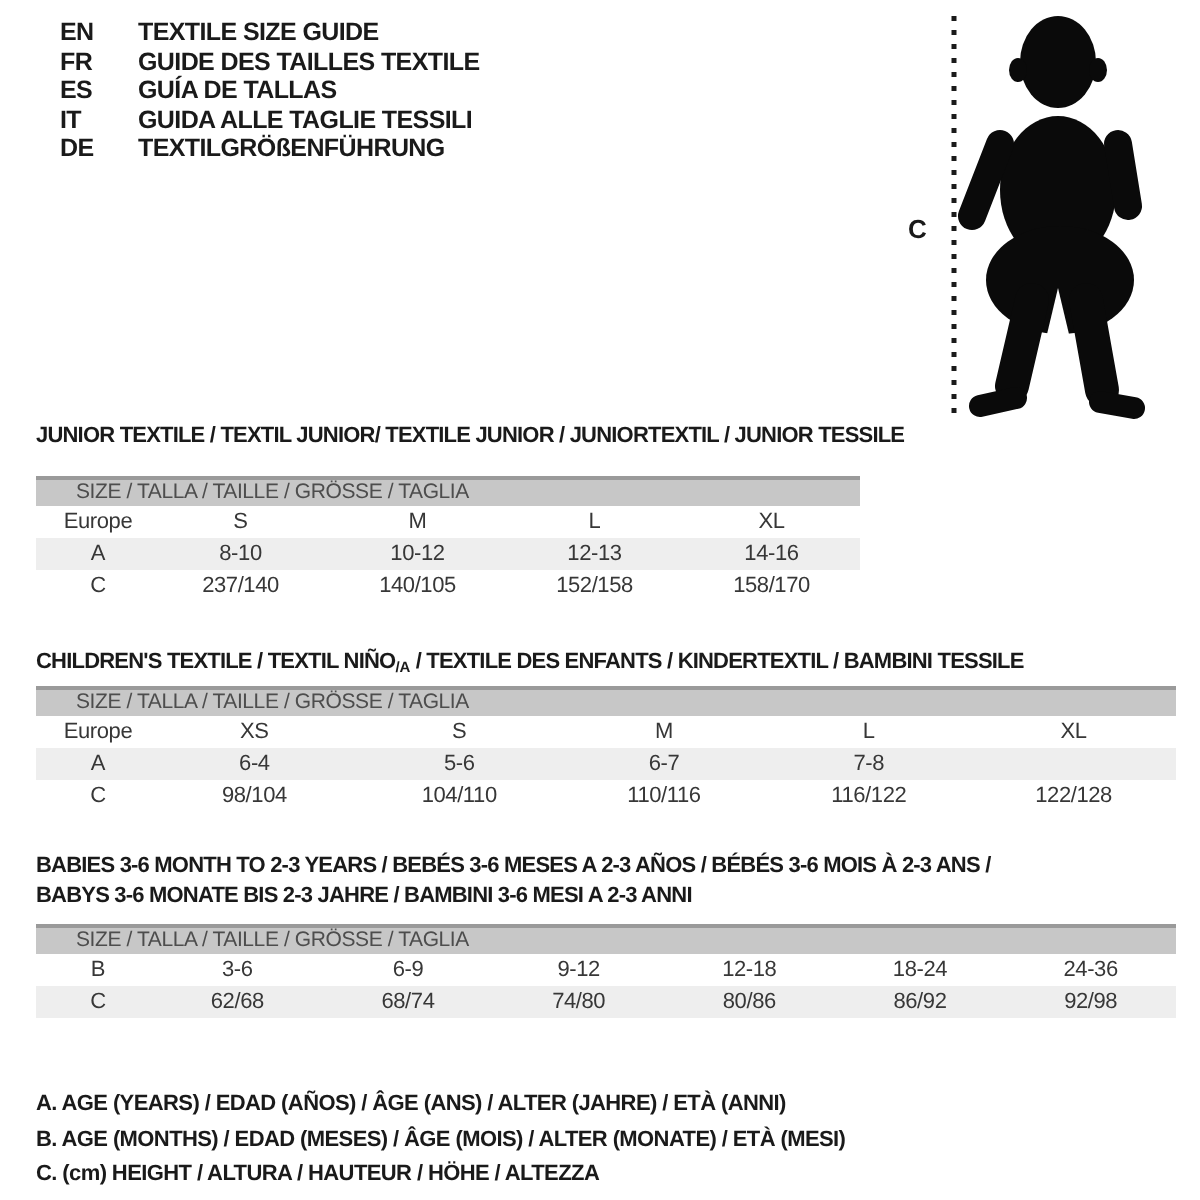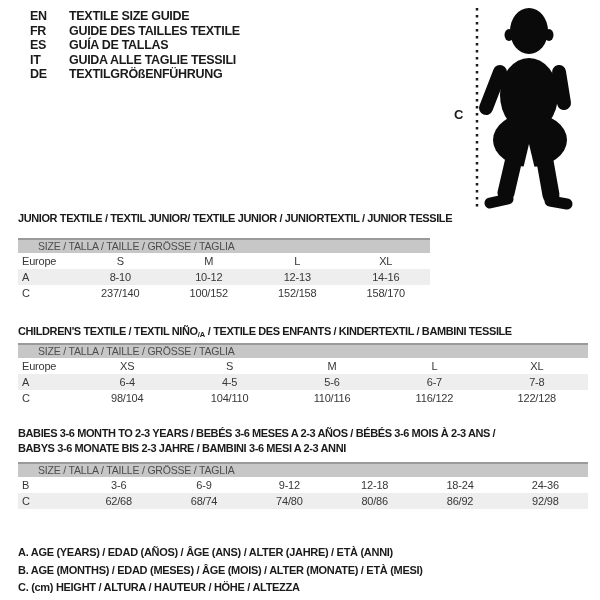--- a/index.html
+++ b/index.html
@@ -26,21 +26,21 @@
     font-size:10.5px;color:#4d4d4d;padding-left:20px;letter-spacing:-0.2px;
   }
   .trow{display:grid;height:16px;}
   .t1 .trow{grid-template-columns:58px repeat(4,1fr);}
   .t2 .trow{grid-template-columns:58px repeat(5,1fr);}
   .t3 .trow{grid-template-columns:58px repeat(6,1fr);}
   .t1{width:412px;}
   .t2,.t3{width:570px;}
   .shaded{background:#eeeeee;}
   .cell{font-size:11px;line-height:16px;text-align:center;color:#373737;letter-spacing:-0.2px;white-space:nowrap;}
-  .cell.lbl{text-align:left;padding-left:4px;}
+  .cell.lbl{text-align:center;padding-left:4px;}
 
   
   .legend-line{font-weight:bold;font-size:11px;letter-spacing:-0.3px;line-height:17.5px;white-space:nowrap;}
 
   
   .figure{left:440px;top:0;width:160px;height:220px;}
 </style>
 </head>
 <body>
 
@@ -101,41 +101,40 @@
   <div class="trow shaded">
     <div class="cell lbl">A</div>
     <div class="cell">8-10</div>
     <div class="cell">10-12</div>
     <div class="cell">12-13</div>
     <div class="cell">14-16</div>
   </div>
   <div class="trow">
     <div class="cell lbl">C</div>
     <div class="cell">237/140</div>
-    <div class="cell">100/152</div>
+    <div class="cell">140/105</div>
     <div class="cell">152/158</div>
     <div class="cell">158/170</div>
   </div>
 </div>
 
 <div class="abs sec-title" style="left:18px;top:324px;"><span>CHILDREN'S TEXTILE / TEXTIL NIÑO</span><span class="sub">/A</span><span> / TEXTILE DES ENFANTS / KINDERTEXTIL / BAMBINI TESSILE</span></div>
 <div class="abs tbl t2" style="top:343px;">
   <div class="size-bar">SIZE / TALLA / TAILLE / GRÖSSE / TAGLIA</div>
   <div class="trow">
     <div class="cell lbl">Europe</div>
     <div class="cell">XS</div>
     <div class="cell">S</div>
     <div class="cell">M</div>
     <div class="cell">L</div>
     <div class="cell">XL</div>
   </div>
   <div class="trow shaded">
     <div class="cell lbl">A</div>
     <div class="cell">6-4</div>
-    <div class="cell">4-5</div>
     <div class="cell">5-6</div>
     <div class="cell">6-7</div>
     <div class="cell">7-8</div>
   </div>
   <div class="trow">
     <div class="cell lbl">C</div>
     <div class="cell">98/104</div>
     <div class="cell">104/110</div>
     <div class="cell">110/116</div>
     <div class="cell">116/122</div>

